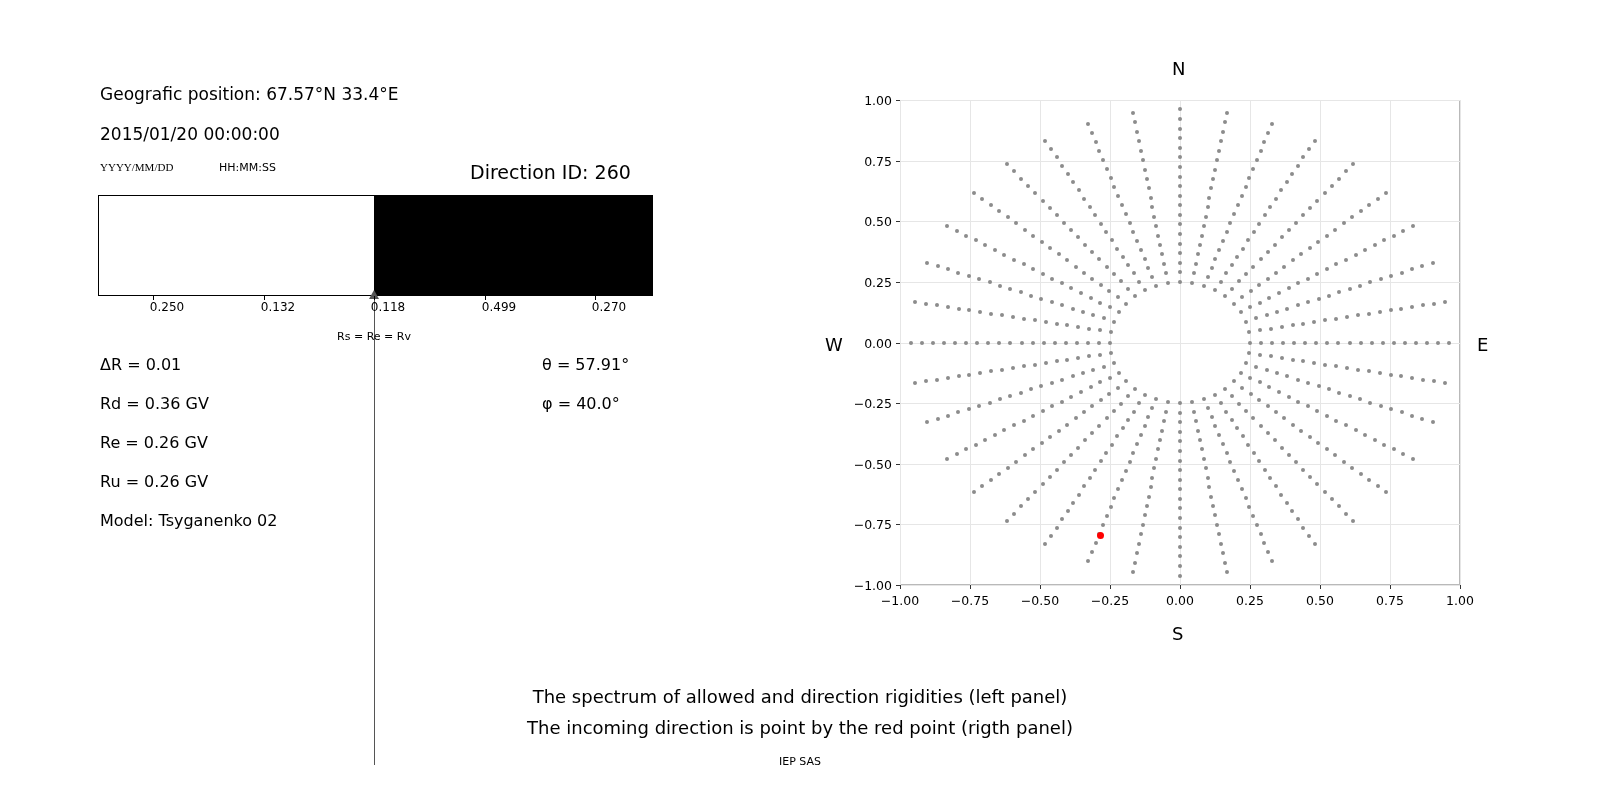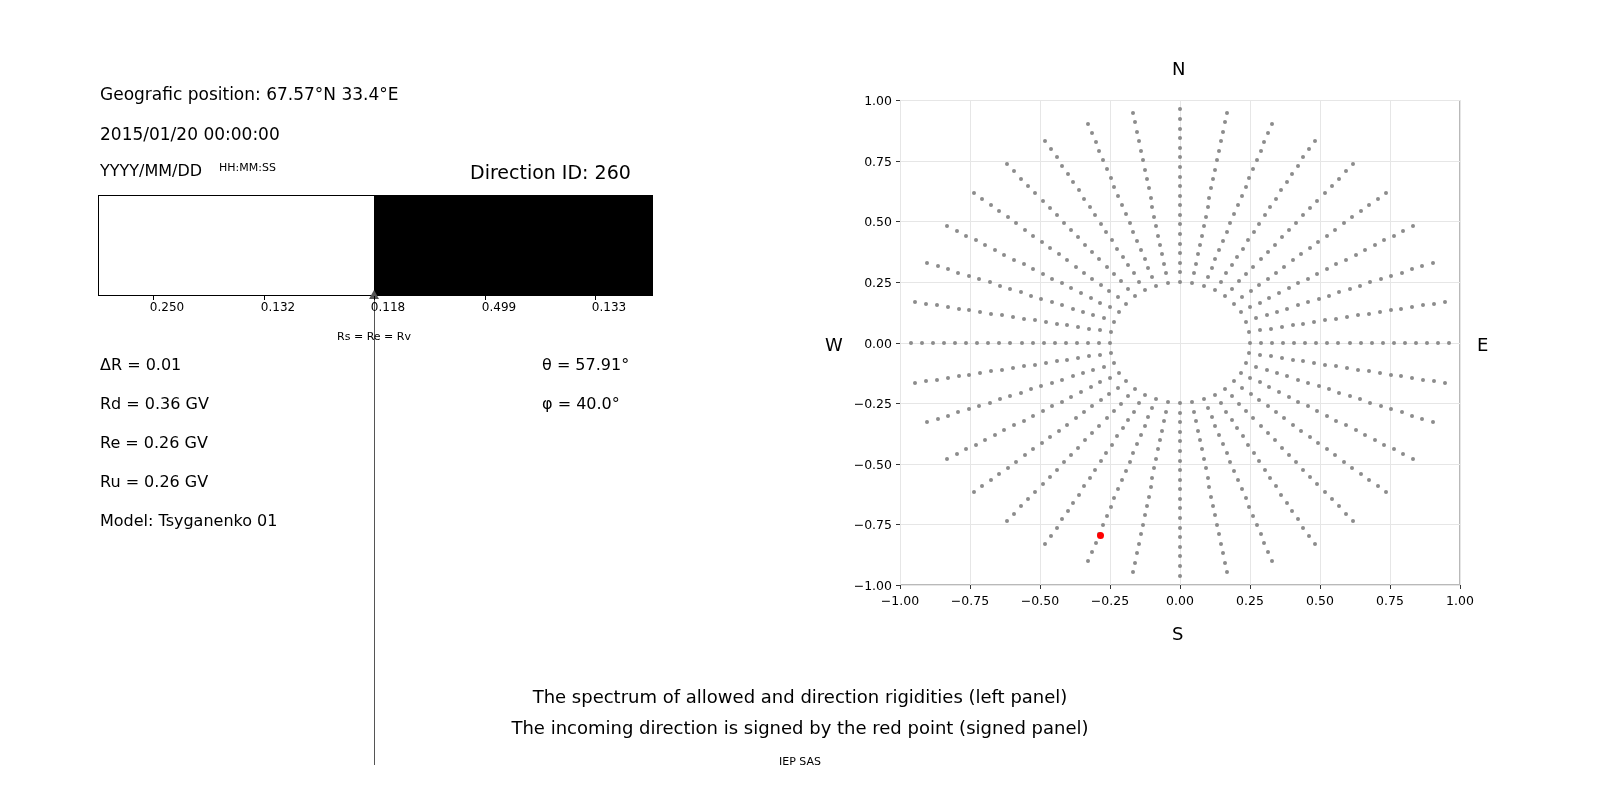--- a/index.html
+++ b/index.html
@@ -6,21 +6,21 @@
   body{
     width:1600px;height:800px;background:#ffffff;
     font-family:"DejaVu Sans","Liberation Sans",sans-serif;
     color:#000000;position:relative;overflow:hidden;
   }
   .abs{position:absolute;}
 
   
   #geo-position{left:100px;top:84px;font-size:17px;}
   #datetime{left:100px;top:124px;font-size:17px;}
-  #fmt-date{left:100px;top:161px;font-size:16px;}
+  #fmt-date{left:100px;top:161px;font-size:11px;font-family:Liberation Serif, serif;}
   #fmt-time{left:219px;top:161px;font-size:11px;}
   #direction-id{left:470px;top:161px;font-size:19px;}
 
   
   #spectrum-wrap{left:98px;top:195px;width:555px;height:101px;}
   #spectrum-bar{position:absolute;left:0;top:0;width:555px;height:101px;
     border:1px solid #000;box-sizing:border-box;background:#ffffff;}
   #spectrum-black{position:absolute;left:276px;top:0;width:279px;height:101px;background:#000;}
   .sp-tick{position:absolute;top:101px;width:1px;height:4px;background:#000;}
   .sp-lab{position:absolute;top:300px;font-size:12px;transform:translateX(-50%);}
@@ -87,27 +87,27 @@
 
 <div class="abs sp-tick" style="left:153px;top:296px;"></div>
 <div class="abs sp-tick" style="left:264px;top:296px;"></div>
 <div class="abs sp-tick" style="left:374px;top:296px;"></div>
 <div class="abs sp-tick" style="left:485px;top:296px;"></div>
 <div class="abs sp-tick" style="left:595px;top:296px;"></div>
 <div class="abs sp-lab" style="left:167px;">0.250</div>
 <div class="abs sp-lab" style="left:278px;">0.132</div>
 <div class="abs sp-lab" style="left:388px;">0.118</div>
 <div class="abs sp-lab" style="left:499px;">0.499</div>
-<div class="abs sp-lab" style="left:609px;">0.133</div>
+<div class="abs sp-lab" style="left:609px;">0.270</div>
 
 <div class="abs param" id="p-dR">ΔR = 0.01</div>
 <div class="abs param" id="p-Rd">Rd = 0.36 GV</div>
 <div class="abs param" id="p-Re">Re = 0.26 GV</div>
 <div class="abs param" id="p-Ru">Ru = 0.26 GV</div>
-<div class="abs param" id="p-model">Model: Tsyganenko 01</div>
+<div class="abs param" id="p-model">Model: Tsyganenko 02</div>
 <div class="abs param" id="p-theta">θ = 57.91°</div>
 <div class="abs param" id="p-phi">φ = 40.0°</div>
 
 <div class="abs" id="polar-panel">
   <div id="polar-frame"></div>
   <div id="grid-container">
       <div class="gridline gv" style="left: 0px;"></div>
       <div class="gridline gv" style="left: 70px;"></div>
       <div class="gridline gv" style="left: 140px;"></div>
       <div class="gridline gv" style="left: 210px;"></div>
@@ -852,14 +852,14 @@
     <div class="abs tickmark-y" style="left: 896px; top: 100px;"></div>
     <div class="abs ytick" style="left: 840px; width: 52px; top: 100px;">1.00</div>
   </div>
 
 <div class="abs" id="lab-N">N</div>
 <div class="abs" id="lab-S">S</div>
 <div class="abs" id="lab-W">W</div>
 <div class="abs" id="lab-E">E</div>
 
 <div class="abs" id="cap1">The spectrum of allowed and direction rigidities (left panel)</div>
-<div class="abs" id="cap2">The incoming direction is signed by the red point (signed panel)</div>
+<div class="abs" id="cap2">The incoming direction is point by the red point (rigth panel)</div>
 <div class="abs" id="footer">IEP SAS</div>
 
 </body></html>

